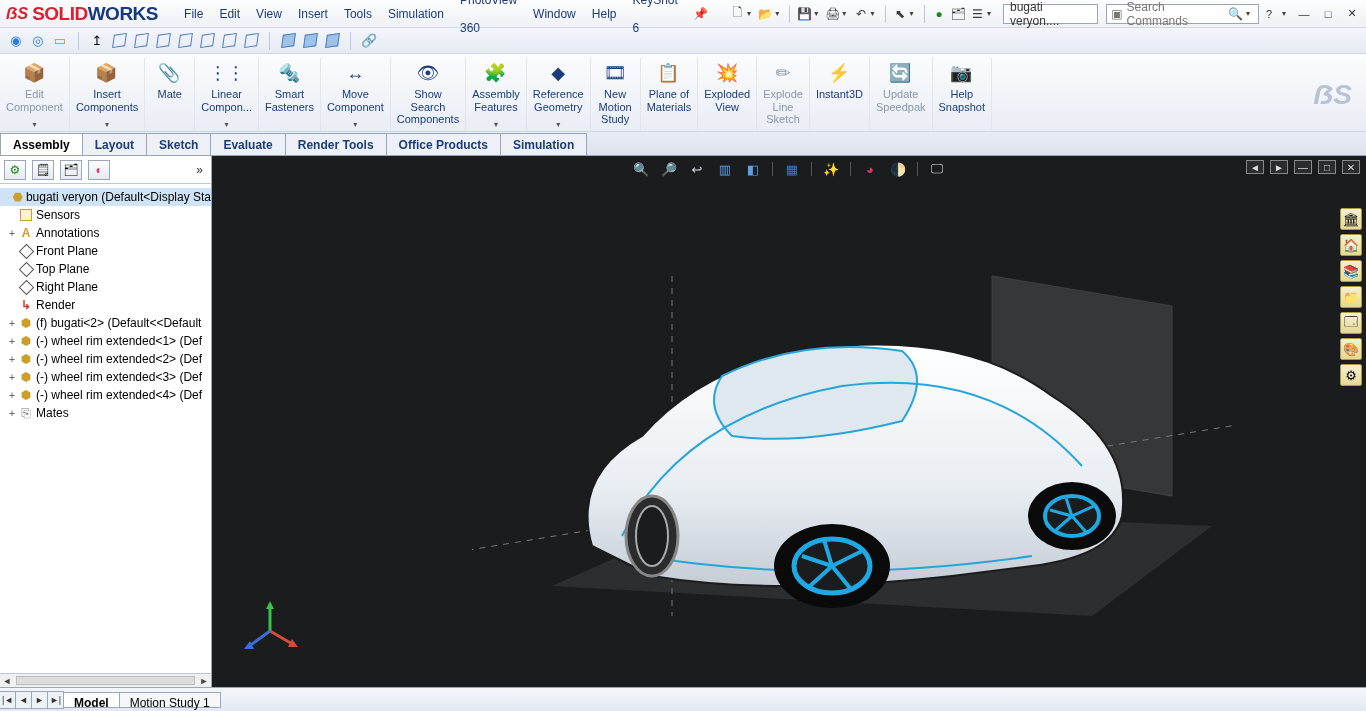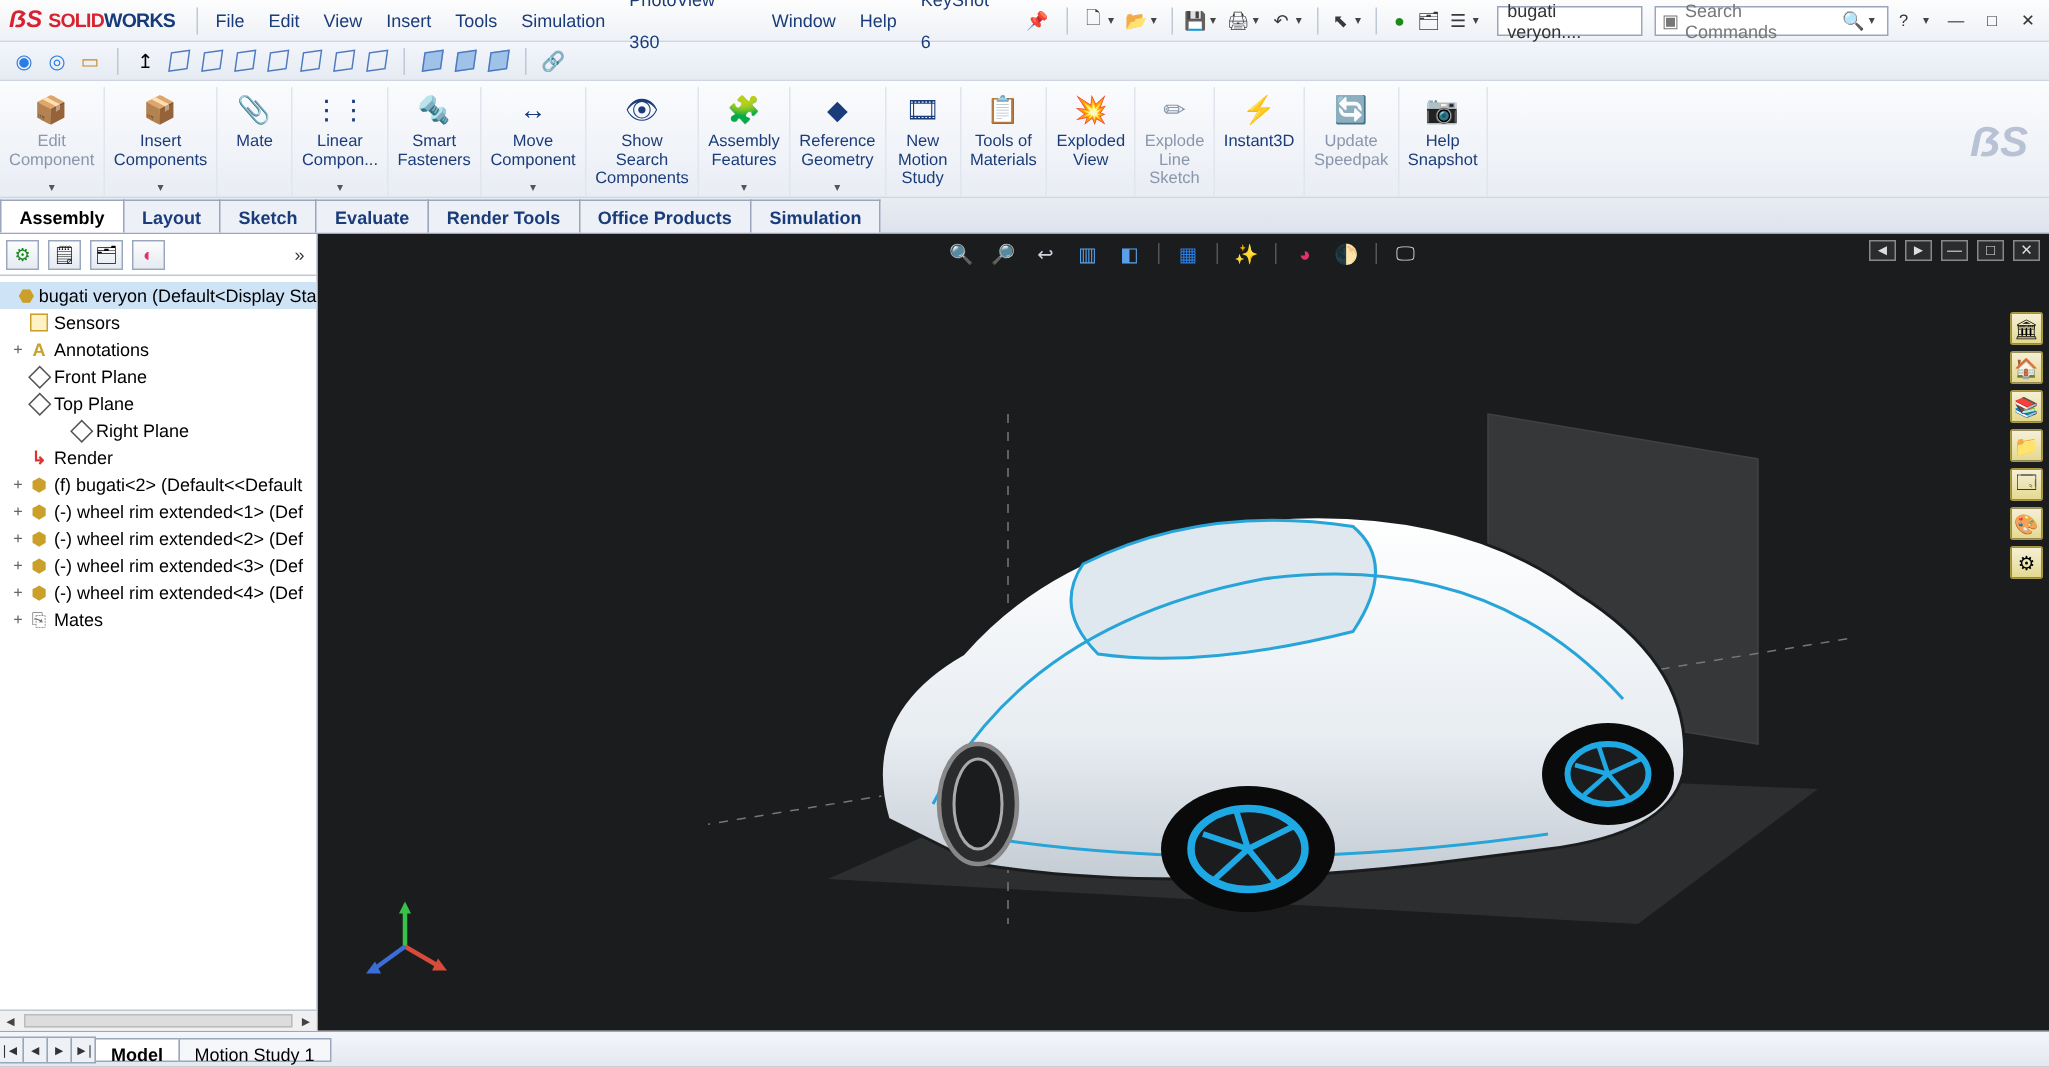--- a/index.html
+++ b/index.html
@@ -2,21 +2,21 @@
 <html><head>
 <meta charset="utf-8">
 <style>
 * { margin: 0; padding: 0; box-sizing: border-box; font-family: "Segoe UI", Tahoma, sans-serif; }
 html, body { width: 1366px; height: 711px; overflow: hidden; background: #fff; }
 
 
 .menubar { height: 28px; background: linear-gradient(#fdfdfd,#eef1f6); border-bottom: 1px solid #cfd6e1; display: flex; align-items: center; font-size: 12px; color: #1a3c7a; }
 .logo { display: flex; align-items: center; padding: 0 10px 0 6px; gap: 4px; }
 .logo-ds { color:#d92231; font-weight:bold; font-style:italic; font-size:16px; }
-.logo-text { font-weight:bold; letter-spacing:-0.5px; font-size:13px; }
+.logo-text { font-weight:bold; letter-spacing:-0.5px; font-size:19px; }
 .logo-text .s1{color:#d92231;} .logo-text .s2{color:#173a7a;}
 .menubar .menu-item { padding: 0 8px; line-height:28px; cursor: default; }
 .menubar .sep { width:1px; height:18px; background:#c0c8d8; margin:0 4px; }
 .qat { display:flex; align-items:center; gap:2px; margin-left:4px; }
 .qat-btn { width:18px; height:18px; display:flex; align-items:center; justify-content:center; font-size:12px; color:#3a3a3a; }
 .qat-dd { font-size:8px; color:#444; margin-left:-1px; margin-right:4px; }
 .filename-box { margin-left:6px; height:20px; background:#fff; border:1px solid #9aa6bc; padding:0 6px; display:flex; align-items:center; min-width:80px; color:#333; }
 .search-box { margin-left:6px; height:20px; background:#fff; border:1px solid #9aa6bc; padding:0 4px; display:flex; align-items:center; width:160px; color:#777; gap:4px;}
 .search-box .mag{ margin-left:auto; color:#555;}
 .title-right { margin-left:auto; display:flex; align-items:center; gap:4px; padding-right:4px;}
@@ -246,21 +246,21 @@
       <div class="dd-ind">▾</div>
     </div>
     <div class="ribbon-item">
       <div class="ribbon-ico">🎞</div>
       <div>New</div>
       <div>Motion</div>
       <div>Study</div>
     </div>
     <div class="ribbon-item">
       <div class="ribbon-ico">📋</div>
-      <div>Tools of</div>
+      <div>Plane of</div>
       <div>Materials</div>
     </div>
     <div class="ribbon-item">
       <div class="ribbon-ico">💥</div>
       <div>Exploded</div>
       <div>View</div>
     </div>
     <div class="ribbon-item dim">
       <div class="ribbon-ico">✏</div>
       <div>Explode</div>
@@ -330,21 +330,21 @@
           </span>
           <span>Front Plane</span>
         </div>
         <div class="tree-row" style="padding-left: 6px;">
           <span class="tw"></span>
           <span class="ti">
             <span class="ic-plane"></span>
           </span>
           <span>Top Plane</span>
         </div>
-        <div class="tree-row" style="padding-left: 6px; margin-left: 28px;">
+        <div class="tree-row" style="padding-left: 6px;">
           <span class="tw"></span>
           <span class="ti">
             <span class="ic-plane"></span>
           </span>
           <span>Right Plane</span>
         </div>
         <div class="tree-row" style="padding-left: 6px;">
           <span class="tw"></span>
           <span class="ti ic-origin">↳</span>
           <span>Render</span>

